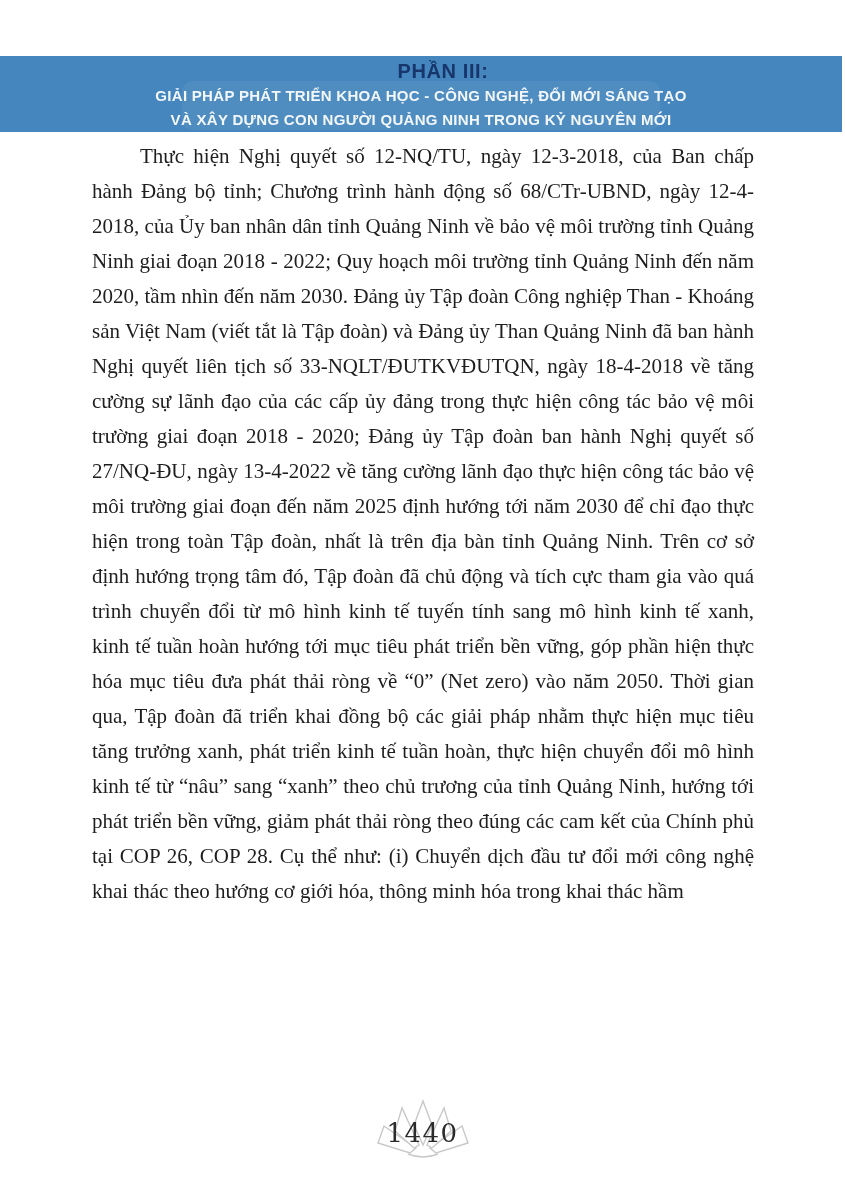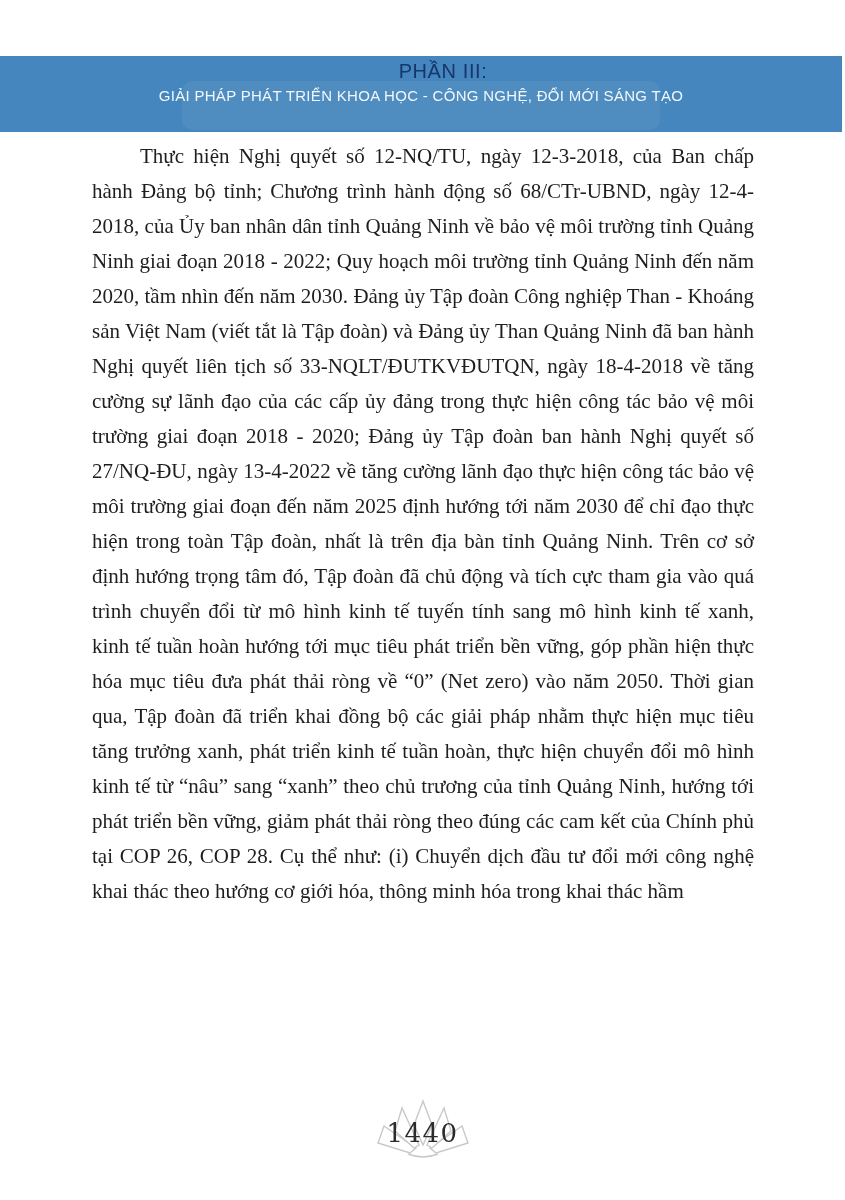--- a/index.html
+++ b/index.html
@@ -22,29 +22,29 @@
   .banner-inner-glow{
     position:absolute;
     left:50%;top:25px;transform:translateX(-50%);
     width:478px;height:49px;border-radius:10px;
     background:var(--banner-inner,rgba(255,255,255,0.06));
     pointer-events:none;
   }
   .banner-title{
     position:relative;
     margin-top:2px;
-    font-size:20px;font-weight:400;
+    font-size:20px;font-weight:700;
     letter-spacing:.6px;
     color:var(--banner-title-navy,#17366b);
     line-height:26px;
     margin-left:44px;
   }
   .banner-sub{
     position:relative;
-    font-size:15px;font-weight:400;
+    font-size:15px;font-weight:700;
     letter-spacing:.3px;
     color:var(--banner-text,#f2f7fb);
     line-height:24px;
     white-space:nowrap;
   }
 
   
   .body-text{
     position:absolute;
     top:139px;left:92px;width:662px;
@@ -78,20 +78,21 @@
 </style>
 </head>
 <body>
 
 <div class="page">
 
   <div class="banner">
     <div class="banner-inner-glow"></div>
     <div class="banner-title">PHẦN III:</div>
     <div class="banner-sub">GIẢI PHÁP PHÁT TRIỂN KHOA HỌC - CÔNG NGHỆ, ĐỔI MỚI SÁNG TẠO</div>
+    <div class="banner-sub">VÀ XÂY DỰNG CON NGƯỜI QUẢNG NINH TRONG KỶ NGUYÊN MỚI</div>
   </div>
 
   <div class="body-text">
     <p class="indent">Thực hiện Nghị quyết số 12-NQ/TU, ngày 12-3-2018, của Ban chấp hành Đảng bộ tỉnh; Chương trình hành động số 68/CTr-UBND, ngày 12-4-2018, của Ủy ban nhân dân tỉnh Quảng Ninh về bảo vệ môi trường tỉnh Quảng Ninh giai đoạn 2018 - 2022; Quy hoạch môi trường tỉnh Quảng Ninh đến năm 2020, tầm nhìn đến năm 2030. Đảng ủy Tập đoàn Công nghiệp Than - Khoáng sản Việt Nam (viết tắt là Tập đoàn) và Đảng ủy Than Quảng Ninh đã ban hành Nghị quyết liên tịch số 33-NQLT/ĐUTKVĐUTQN, ngày 18-4-2018 về tăng cường sự lãnh đạo của các cấp ủy đảng trong thực hiện công tác bảo vệ môi trường giai đoạn 2018 - 2020; Đảng ủy Tập đoàn ban hành Nghị quyết số 27/NQ-ĐU, ngày 13-4-2022 về tăng cường lãnh đạo thực hiện công tác bảo vệ môi trường giai đoạn đến năm 2025 định hướng tới năm 2030 để chỉ đạo thực hiện trong toàn Tập đoàn, nhất là trên địa bàn tỉnh Quảng Ninh. Trên cơ sở định hướng trọng tâm đó, Tập đoàn đã chủ động và tích cực tham gia vào quá trình chuyển đổi từ mô hình kinh tế tuyến tính sang mô hình kinh tế xanh, kinh tế tuần hoàn hướng tới mục tiêu phát triển bền vững, góp phần hiện thực hóa mục tiêu đưa phát thải ròng về “0” (Net zero) vào năm 2050. Thời gian qua, Tập đoàn đã triển khai đồng bộ các giải pháp nhằm thực hiện mục tiêu tăng trưởng xanh, phát triển kinh tế tuần hoàn, thực hiện chuyển đổi mô hình kinh tế từ “nâu” sang “xanh” theo chủ trương của tỉnh Quảng Ninh, hướng tới phát triển bền vững, giảm phát thải ròng theo đúng các cam kết của Chính phủ tại COP 26, COP 28. Cụ thể như: (i) Chuyển dịch đầu tư đổi mới công nghệ khai thác theo hướng cơ giới hóa, thông minh hóa trong khai thác hầm</p>
   </div>
 
   <div class="footer">
     <div class="ornament-wrap">
       <svg width="110" height="62" viewBox="0 0 110 62" fill="#ffffff" stroke="#c8c8c8" stroke-width="1.4" stroke-linejoin="miter">
 

